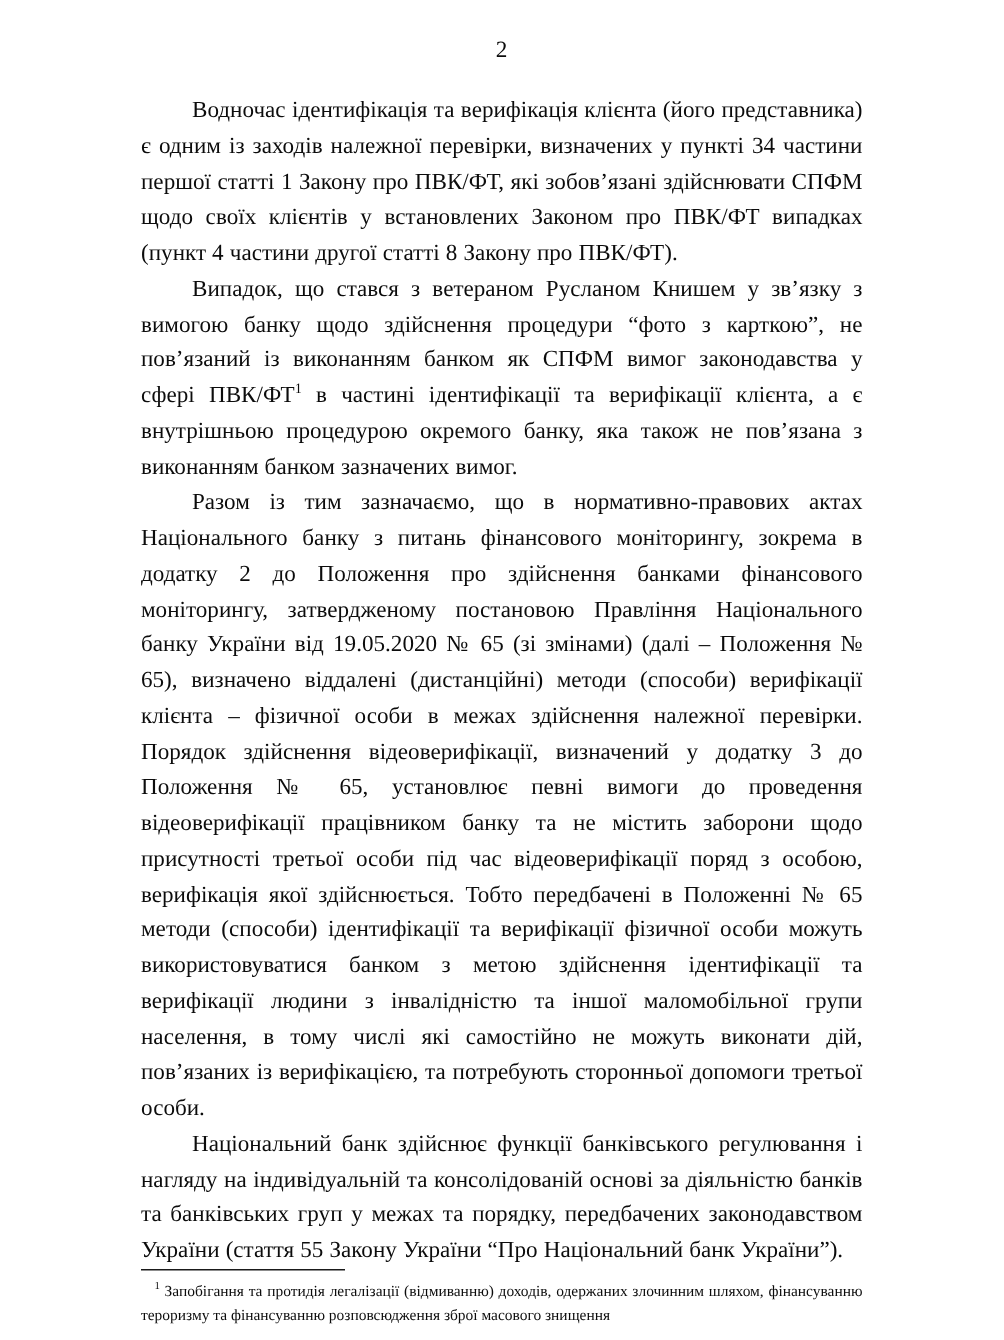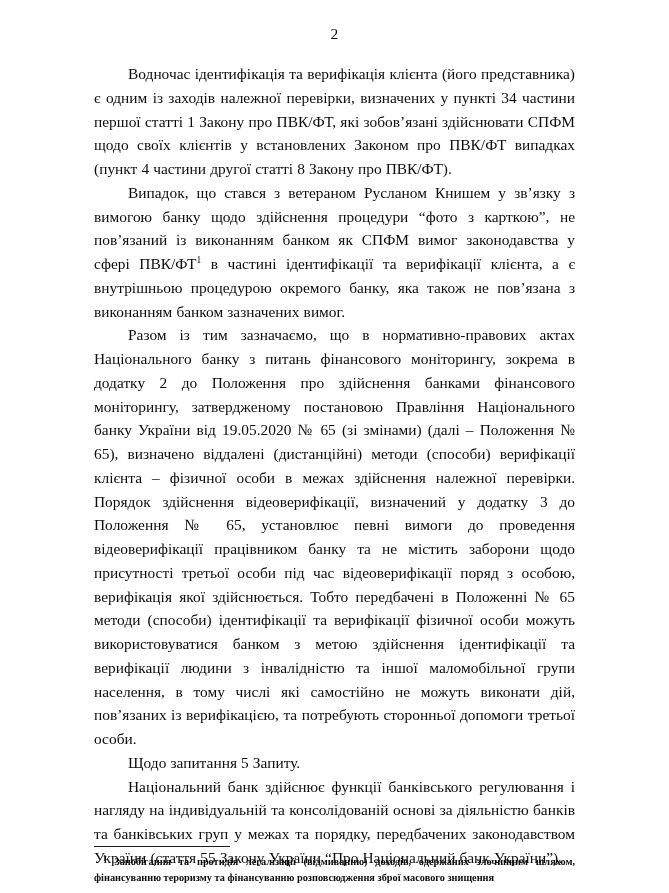--- a/index.html
+++ b/index.html
@@ -69,21 +69,20 @@
     border-top: 1px solid #1a1a1a;
     margin: 0 0 7px 0;
   }
   .footnote-text {
     margin: 0;
     font-size: 10.3px;
     line-height: 15.5px;
     text-align: justify;
     text-justify: inter-word;
     text-indent: 9px;
-    font-weight: bold;
   }
   .footnote-text sup.fnmark {
     font-size: 7.2px;
     vertical-align: super;
     line-height: 0;
   }
 </style>
 </head>
 <body>
 
@@ -93,21 +92,20 @@
 
   <div class="body-block">
 
 
     <p class="para">Водночас ідентифікація та верифікація клієнта (його представника) є одним із заходів належної перевірки, визначених у пункті 34 частини першої статті 1 Закону про ПВК/ФТ, які зобов’язані здійснювати СПФМ щодо своїх клієнтів у встановлених Законом про ПВК/ФТ випадках (пункт 4 частини другої статті 8 Закону про ПВК/ФТ).</p>
 
     <p class="para"><span>Випадок, що стався з ветераном Русланом Книшем у зв’язку з вимогою банку щодо здійснення процедури “фото з карткою”, не пов’язаний із виконанням банком як СПФМ вимог законодавства у сфері ПВК/ФТ</span><sup class="fn">1</sup><span> в частині ідентифікації та верифікації клієнта, а є внутрішньою процедурою окремого банку, яка також не пов’язана з виконанням банком зазначених вимог.</span></p>
 
     <p class="para">Разом із тим зазначаємо, що в нормативно-правових актах Національного банку з питань фінансового моніторингу, зокрема в додатку 2 до Положення про здійснення банками фінансового моніторингу, затвердженому постановою Правління Національного банку України від 19.05.2020 № 65 (зі змінами) (далі – Положення № 65), визначено віддалені (дистанційні) методи (способи) верифікації клієнта – фізичної особи в межах здійснення належної перевірки. Порядок здійснення відеоверифікації, визначений у додатку 3 до Положення № 65, установлює певні вимоги до проведення відеоверифікації працівником банку та не містить заборони щодо присутності третьої особи під час відеоверифікації поряд з особою, верифікація якої здійснюється. Тобто передбачені в Положенні № 65 методи (способи) ідентифікації та верифікації фізичної особи можуть використовуватися банком з метою здійснення ідентифікації та верифікації людини з інвалідністю та іншої маломобільної групи населення, в тому числі які самостійно не можуть виконати дій, пов’язаних із верифікацією, та потребують сторонньої допомоги третьої особи.</p>
 
-    <p class="para">Щодо запитання 5 Запиту.</p>
 
     <p class="para">Національний банк здійснює функції банківського регулювання і нагляду на індивідуальній та консолідованій основі за діяльністю банків та банківських груп у межах та порядку, передбачених законодавством України (стаття 55 Закону України “Про Національний банк України”).</p>
 
   </div>
 
   <div class="footnote-area">
     <hr class="footnote-rule">
     <p class="footnote-text"><sup class="fnmark">1</sup><span> Запобігання та протидія легалізації (відмиванню) доходів, одержаних злочинним шляхом, фінансуванню тероризму та фінансуванню розповсюдження зброї масового знищення</span></p>
   </div>
 

